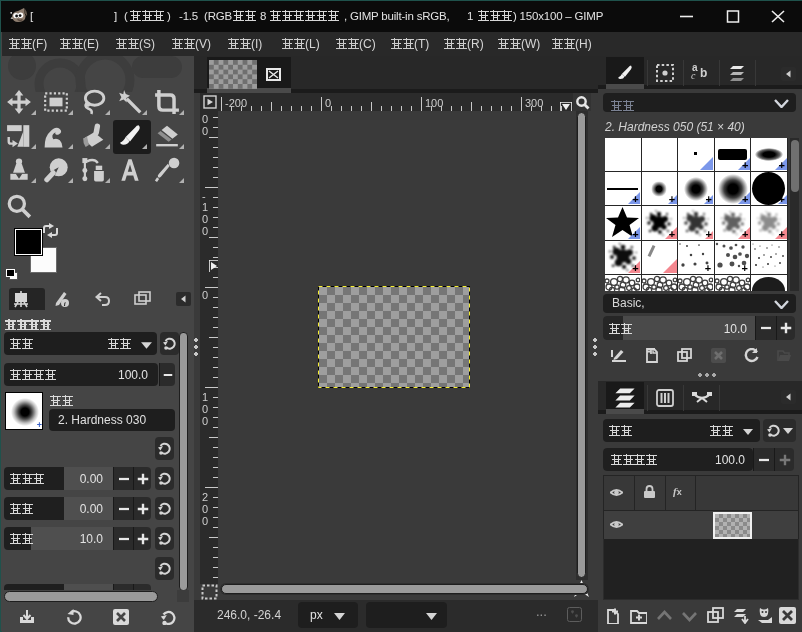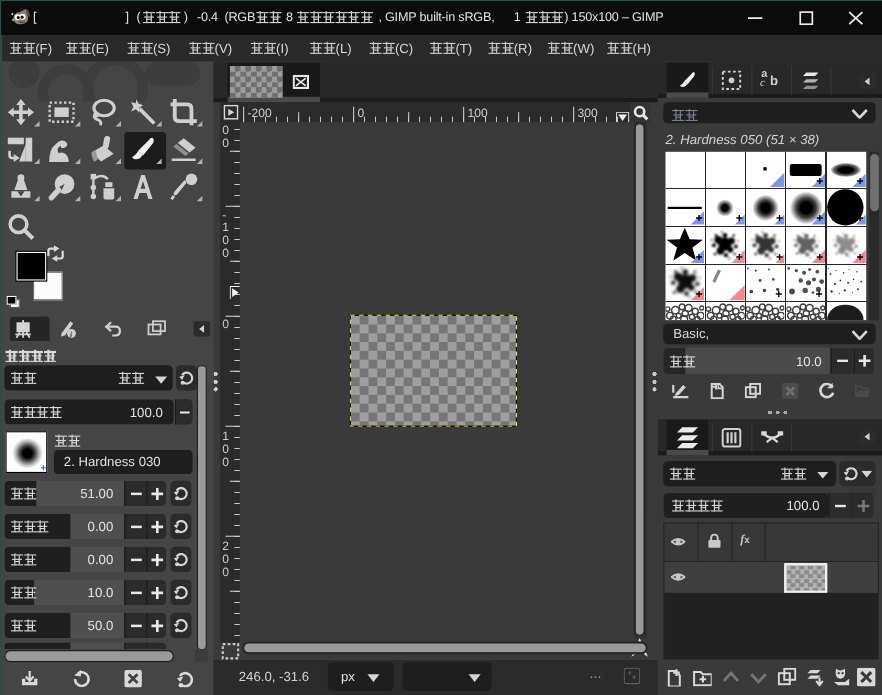--- a/index.html
+++ b/index.html
@@ -63,21 +63,21 @@
         <circle cx="10.1" cy="7.6" r="1.4" fill="#111"></circle>
 <path d="M2 9 L0.5 10.5 L3 11 Z" fill="#e8e4da"></path>
 <path d="M7.5 11.5 q2.5 1.5 5 .2" stroke="#54463c" stroke-width="1.3" fill="none"></path>
 <circle cx="1.2" cy="4.8" r="0.9" fill="#e8e8e8"></circle>
       </svg>
 <div class="t" style="left:29px">[</div>
       <div class="t" style="left:113px">]</div>
       <div class="t" style="left:123px">(</div>
 <div class="t" style="left:129px;color:#e2e2e2"><i class="j "></i><i class="j "></i><i class="j "></i></div>
 <div class="t" style="left:166px">)</div>
-      <div class="t" style="left:178px">-0.4</div>
+      <div class="t" style="left:178px">-1.5</div>
       <div class="t" style="left:203px">(RGB</div>
 <div class="t" style="left:232px"><i class="j "></i><i class="j "></i></div>
 <div class="t" style="left:259px">8</div>
 <div class="t" style="left:269px"><i class="j "></i><i class="j "></i><i class="j "></i><i class="j "></i><i class="j "></i><i class="j "></i></div>
 <div class="t" style="left:343px">, GIMP built-in sRGB,</div>
 <div class="t" style="left:466px">1</div>
 <div class="t" style="left:477px"><i class="j "></i><i class="j "></i><i class="j "></i></div>
 <div class="t" style="left:512px">) 150x100 – GIMP</div>
 <svg class="abs" style="left:673px;top:0" width="120" height="31" viewBox="0 0 120 31">
 <path d="M6 15.5 h13" stroke="#eee" stroke-width="1.6"></path>
@@ -248,35 +248,20 @@
           <path d="M0 1.5 h9" stroke="#e8e8e8" stroke-width="2"></path>
         </svg>
       </div>
 <div class="abs" style="left:3px;top:336px;width:38px;height:38px;background:#fff;border:1px solid #000">
         <div style="position:absolute;left:4px;top:4px;width:30px;height:30px;background:radial-gradient(circle,#000 0 4px,rgba(0,0,0,.72) 7px,rgba(0,0,0,.25) 11px,rgba(255,255,255,0) 14px)"></div>
         <div style="position:absolute;right:0;bottom:0;color:#3860c8;font-size:9px;font-weight:bold;line-height:7px">+</div>
       </div>
 <div class="lbl12" style="left:48px;top:338px"><i class="j "></i><i class="j "></i></div>
 <div class="dkbox" style="left:47px;top:353px;width:126px;height:22px"></div>
 <div class="lbl12" style="left:56px;top:357px;color:#e0e0e0">2. Hardness 030</div>
-<div class="row" style="left:2px;top:381px;width:147px">
-        <div class="fil" style="width:29px"></div>
-        <span class="lb"><i class="j "></i><i class="j "></i></span>
-        <span class="val" style="right:48px">51.00</span>
-        <div class="seg" style="left:109px;width:20px">
-          <svg width="10" height="3" viewBox="0 0 10 3">
-            <path d="M0 1.5 h10" stroke="#e8e8e8" stroke-width="2.4"></path>
-          </svg>
-        </div>
-        <div class="seg" style="left:129px;width:18px">
-          <svg width="11" height="11" viewBox="0 0 11 11">
-            <path d="M5.5 0 v11 M0 5.5 h11" stroke="#e8e8e8" stroke-width="2.4"></path>
-          </svg>
-        </div>
-      </div>
 <div class="rst" style="left:153px;top:381px;width:19px"><svg style="margin:3px 0 0 2px" width="16" height="16" viewBox="0 0 16 16">
           <path d="M3.5 6 a5 5 0 1 1 1 6.5" fill="none" stroke="#d5d5d5" stroke-width="2"></path>
           <path d="M1 7.5 l5-1.5 -2.5 4.5 Z" fill="#d5d5d5"></path>
           <circle cx="4" cy="13" r="1.8" fill="#d5d5d5"></circle>
         </svg></div>
 <div class="row" style="left:2px;top:411px;width:147px">
         <div class="fil" style="width:60px"></div>
         <span class="lb"><i class="j "></i><i class="j "></i><i class="j "></i></span>
         <span class="val" style="right:48px">0.00</span>
         <div class="seg" style="left:109px;width:20px">
@@ -328,35 +313,20 @@
           <svg width="11" height="11" viewBox="0 0 11 11">
             <path d="M5.5 0 v11 M0 5.5 h11" stroke="#e8e8e8" stroke-width="2.4"></path>
           </svg>
         </div>
       </div>
 <div class="rst" style="left:153px;top:471px;width:19px"><svg style="margin:3px 0 0 2px" width="16" height="16" viewBox="0 0 16 16">
           <path d="M3.5 6 a5 5 0 1 1 1 6.5" fill="none" stroke="#d5d5d5" stroke-width="2"></path>
           <path d="M1 7.5 l5-1.5 -2.5 4.5 Z" fill="#d5d5d5"></path>
           <circle cx="4" cy="13" r="1.8" fill="#d5d5d5"></circle>
         </svg></div>
-<div class="row" style="left:2px;top:501px;width:147px">
-        <div class="fil" style="width:60px"></div>
-        <span class="lb"><i class="j "></i><i class="j "></i></span>
-        <span class="val" style="right:48px">50.0</span>
-        <div class="seg" style="left:109px;width:20px">
-          <svg width="10" height="3" viewBox="0 0 10 3">
-            <path d="M0 1.5 h10" stroke="#e8e8e8" stroke-width="2.4"></path>
-          </svg>
-        </div>
-        <div class="seg" style="left:129px;width:18px">
-          <svg width="11" height="11" viewBox="0 0 11 11">
-            <path d="M5.5 0 v11 M0 5.5 h11" stroke="#e8e8e8" stroke-width="2.4"></path>
-          </svg>
-        </div>
-      </div>
 <div class="rst" style="left:153px;top:501px;width:19px"><svg style="margin:3px 0 0 2px" width="16" height="16" viewBox="0 0 16 16">
           <path d="M3.5 6 a5 5 0 1 1 1 6.5" fill="none" stroke="#d5d5d5" stroke-width="2"></path>
           <path d="M1 7.5 l5-1.5 -2.5 4.5 Z" fill="#d5d5d5"></path>
           <circle cx="4" cy="13" r="1.8" fill="#d5d5d5"></circle>
         </svg></div>
 <div class="row" style="left:2px;top:528px;width:147px;height:6px;border-radius:4px 4px 0 0">
         <div class="fil" style="width:60px"></div>
         <div class="seg" style="left:109px;width:20px"></div>
         <div class="seg" style="left:129px;width:18px"></div>
       </div>
@@ -458,21 +428,21 @@
 <div class="sbv" style="left:383px;top:56px;width:9px;height:466px;border-radius:5px"></div>
 <svg class="abs" style="left:379px;top:524px" width="17" height="18" viewBox="0 0 17 18">
         <path d="M8.5 0 L16 17 L8.5 12 L1 17 Z" fill="#ececec"></path>
       </svg>
 <div class="abs" style="left:26px;top:527px;width:369px;height:12px;background:#2e2e2e;border-radius:6px"></div>
 <div class="sbv" style="left:27px;top:528px;width:367px;height:10px;border-radius:5px"></div>
 <svg class="abs" style="left:7px;top:528px" width="17" height="16" viewBox="0 0 17 16">
         <rect x="1.5" y="1.5" width="14" height="13" fill="none" stroke="#c9c9c9" stroke-width="2" stroke-dasharray="2.5 2"></rect>
       </svg>
 <div class="abs" style="left:0;top:544px;width:404px;height:32px;background:#2b2b2b"></div>
-<div class="abs lbl12" style="left:23px;top:552px;color:#d2d2d2">246.0, -31.6</div>
+<div class="abs lbl12" style="left:23px;top:552px;color:#d2d2d2">246.0, -26.4</div>
 <div class="dkbox" style="left:104px;top:546px;width:60px;height:26px"></div>
 <div class="abs lbl12" style="left:116px;top:552px;color:#e3e3e3">px</div>
 <svg class="abs" style="left:139px;top:556px" width="13" height="9" viewBox="0 0 13 9">
         <path d="M1 1 L6.5 8 L12 1 Z" fill="#d5d5d5"></path>
       </svg>
 <div class="dkbox" style="left:172px;top:546px;width:81px;height:26px"></div>
 <div class="abs lbl12" style="left:182px;top:580px;color:#e3e3e3">100 %</div>
 <svg class="abs" style="left:231px;top:556px" width="13" height="9" viewBox="0 0 13 9">
         <path d="M1 1 L6.5 8 L12 1 Z" fill="#d5d5d5"></path>
       </svg>
@@ -513,21 +483,21 @@
         <path d="M2 17 h11 l3-3 h-11Z" fill="#8f8f8f"></path>
       </svg>
 <div class="abs" style="left:183px;top:11px;width:15px;height:14px;background:#2b2b2b;border-radius:2px"><svg width="15" height="14" viewBox="0 0 15 14">
           <path d="M9.5 3.5 L5 7 l4.5 3.5 Z" fill="#cfcfcf"></path>
         </svg></div>
 <div class="dkbox" style="left:5px;top:37px;width:193px;height:19px"></div>
 <div class="abs" style="left:13px;top:40px;color:#80889a"><i class="j "></i><i class="j "></i></div>
 <svg class="abs" style="left:176px;top:43px" width="15" height="9" viewBox="0 0 15 9">
         <path d="M1 1 L7.5 8 L14 1" fill="none" stroke="#d3d7de" stroke-width="2.4"></path>
       </svg>
-<div class="abs" style="left:7px;top:64px;font-size:12px;font-style:italic;color:#d2d2d2">2. Hardness 050 (51 × 38)</div>
+<div class="abs" style="left:7px;top:64px;font-size:12px;font-style:italic;color:#d2d2d2">2. Hardness 050 (51 × 40)</div>
 <div class="abs" style="left:7px;top:82px;width:183px;height:153px;background:#fff;overflow:hidden">
 <div style="position:absolute;left:0.0px;top:0.0px;width:35.6px;height:33.2px"></div>
         <div style="position:absolute;left:36.6px;top:0.0px;width:35.6px;height:33.2px"></div>
         <div style="position:absolute;left:73.2px;top:0.0px;width:35.6px;height:33.2px">
           <div style="position:absolute;left:16px;top:14px;width:3px;height:3px;background:#000"></div>
         </div>
         <div style="position:absolute;left:109.8px;top:0.0px;width:35.6px;height:33.2px">
           <div style="position:absolute;left:3px;top:11px;width:29px;height:11px;border-radius:2px;background:#000"></div>
         </div>
         <div style="position:absolute;left:146.4px;top:0.0px;width:35.6px;height:33.2px">

